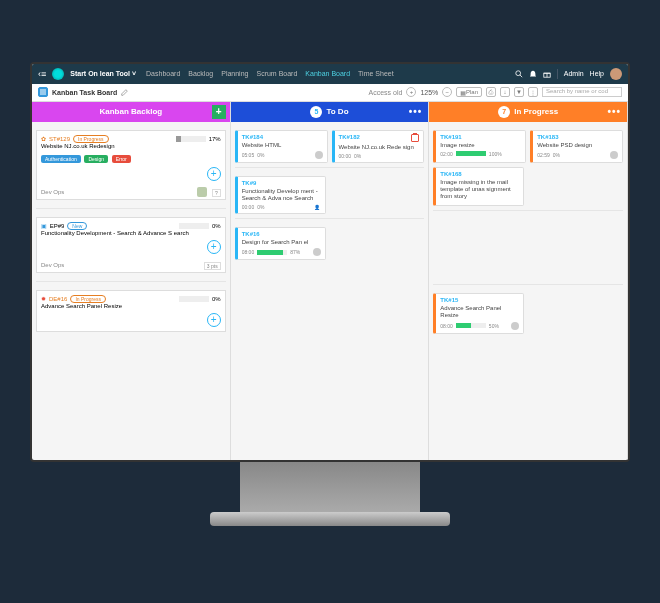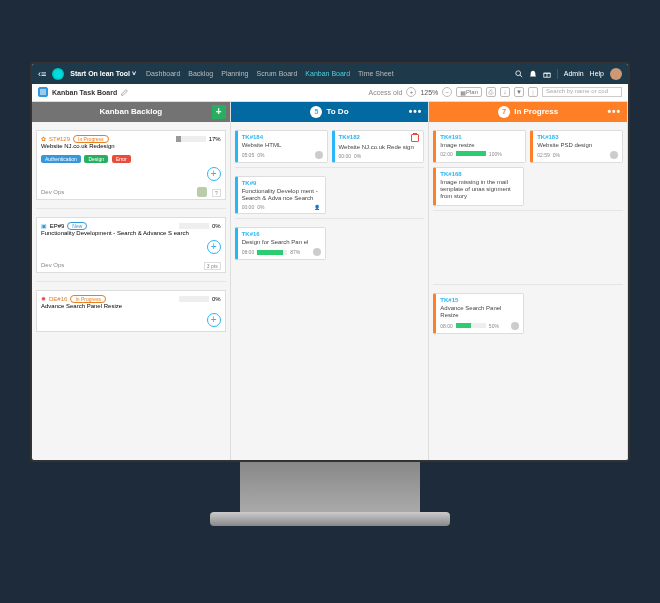--- a/index.html
+++ b/index.html
@@ -21,22 +21,22 @@
 .toolbar .access{margin-left:auto;color:#888}
 .toolbar .zoom{color:#555}
 .toolbar .tico{width:10px;height:10px;border:1px solid #bbb;border-radius:2px;display:flex;align-items:center;justify-content:center;font-size:6px;color:#777}
 .toolbar .search{width:80px;height:10px;border:1px solid #ccc;font-size:6px;color:#aaa;padding:0 3px}
 .cols{flex:1;display:flex;overflow:hidden}
 .col{display:flex;flex-direction:column;border-right:1px solid #ddd}
 .col.backlog{width:200px}
 .col.todo{width:200px}
 .col.progress{width:200px}
 .colhead{height:20px;display:flex;align-items:center;justify-content:center;color:#fff;font-size:8px;font-weight:bold;position:relative}
-.colhead.gray{background:#737373}
-.colhead.blue{background:#0369a1}
+.colhead.gray{background:#d946ef}
+.colhead.blue{background:#1d4ed8}
 .colhead.orange{background:#ff7f27}
 .colhead .plus{position:absolute;right:4px;width:14px;height:14px;background:#27ae60;display:flex;align-items:center;justify-content:center;font-size:10px}
 .colhead .dots{position:absolute;right:6px;font-size:10px;letter-spacing:1px}
 .colhead .badge{width:12px;height:12px;border-radius:50%;background:#fff;color:inherit;display:flex;align-items:center;justify-content:center;margin-right:4px;font-size:7px}
 .colhead.blue .badge{color:#29b6f6}
 .colhead.orange .badge{color:#ff7f27}
 .colbody{flex:1;padding:4px;overflow:hidden;display:flex;flex-direction:column;gap:4px}
 .row{display:flex;gap:4px}
 .swim{border-bottom:1px solid #e5e5e5;padding:4px 0;position:relative}
 .card{background:#fff;border:1px solid #ddd;border-left:3px solid #29b6f6;padding:3px 4px;font-size:6px;color:#333;border-radius:2px;position:relative}

